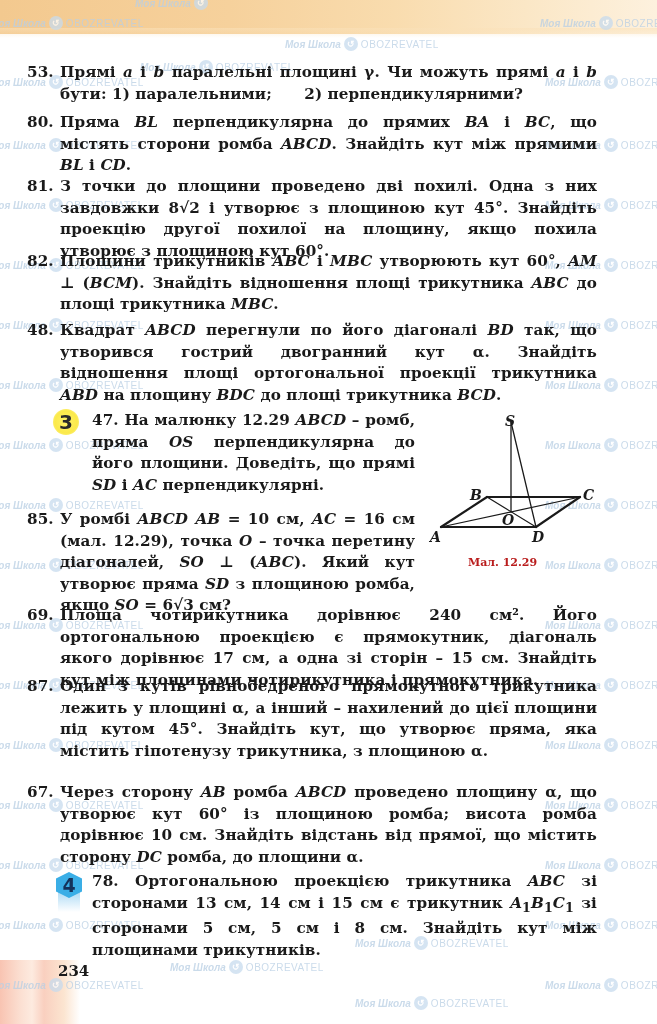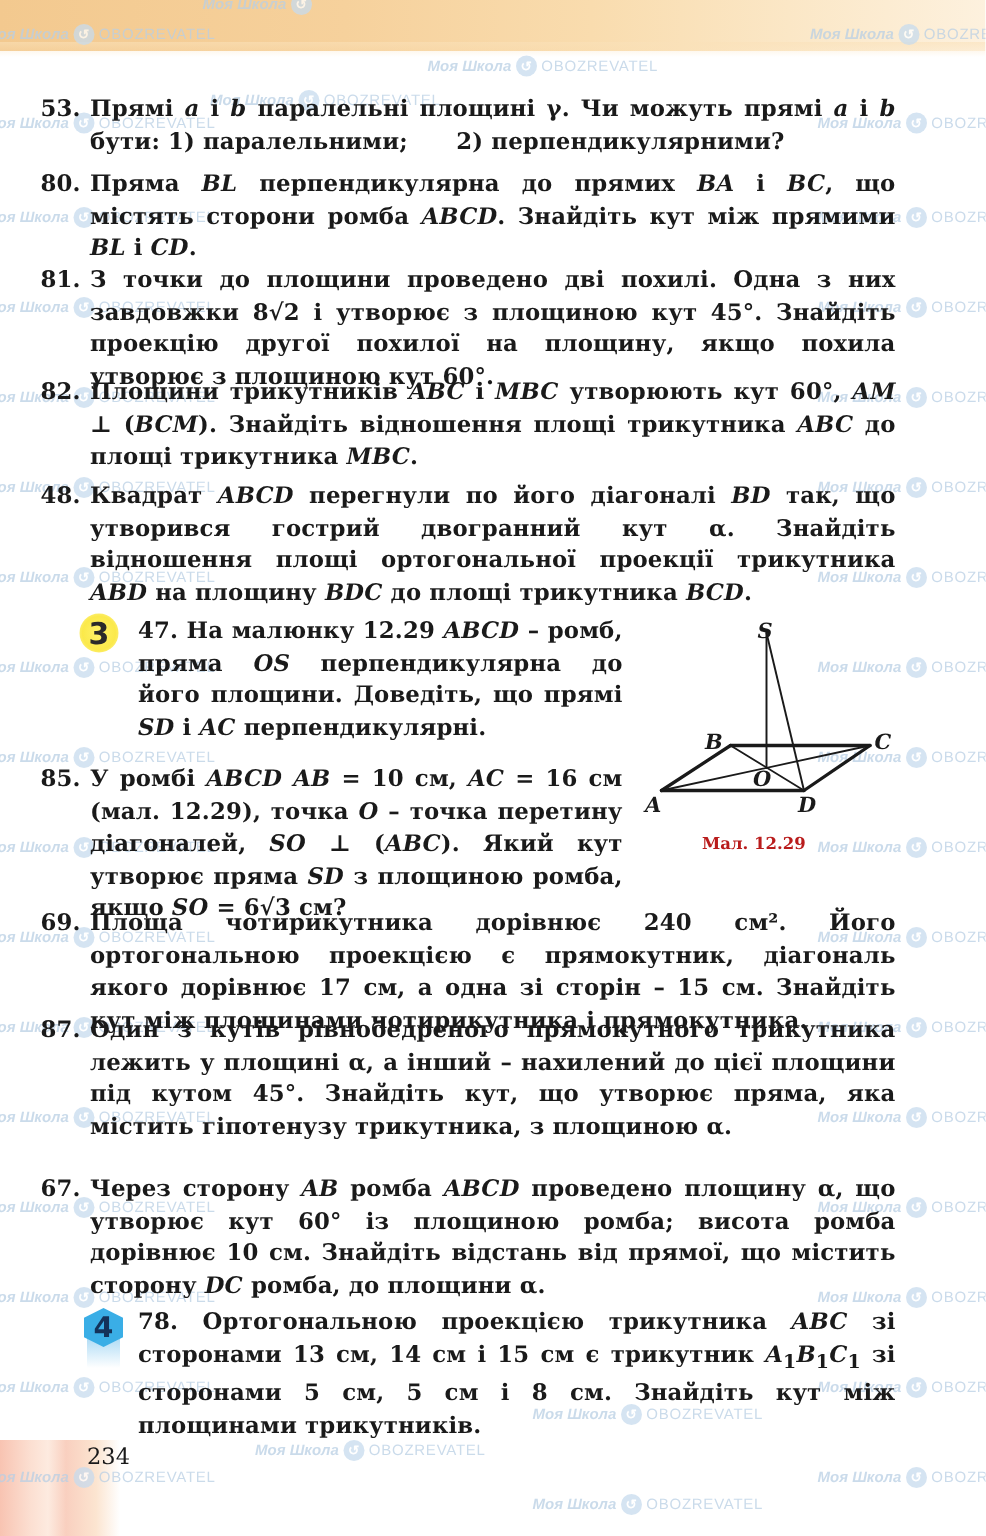--- a/index.html
+++ b/index.html
@@ -74,21 +74,21 @@
     .figure svg { position: absolute; left: 0; top: 0; }
     .fig-label {
       position: absolute; font-style: italic; font-weight: bold; font-size: 14px;
       font-family: "DejaVu Serif", "Liberation Serif", serif;
     }
     .fig-caption {
       position: absolute; left: 468px; top: 556px; font-size: 11px; font-weight: bold;
       font-family: "DejaVu Serif", "Liberation Serif", serif; color: #b91c1c;
     }
     .page-number {
-      position: absolute; left: 58px; top: 962px; font-size: 15px; font-weight: normal;
+      position: absolute; left: 58px; top: 962px; font-size: 15px; font-weight: bold;
       font-family: "DejaVu Serif", "Liberation Serif", serif;
     }
   </style>
 </head>
 <body>
 
 <div class="banner"></div>
 <div class="banner-fade"></div>
 <div class="corner"></div>
 

